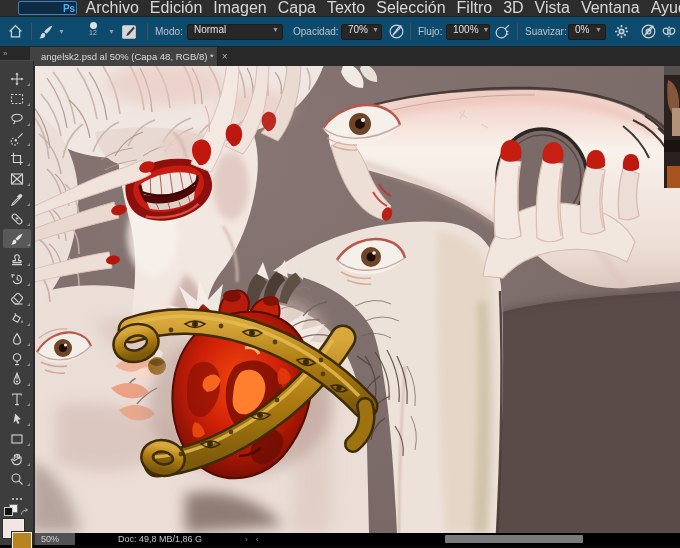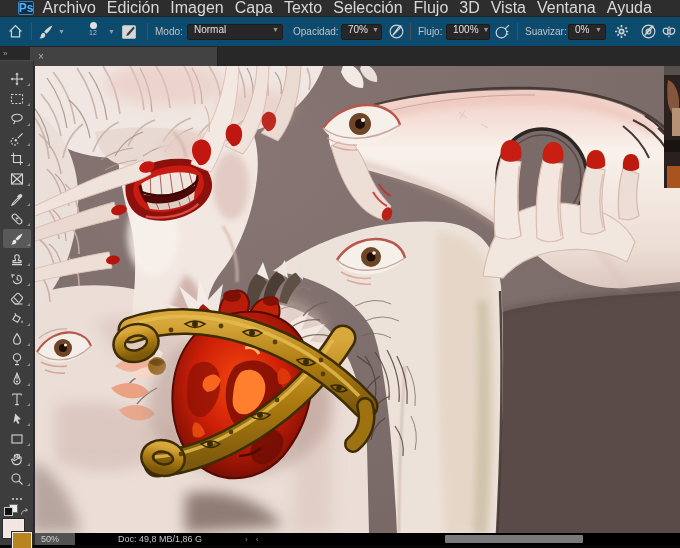--- a/index.html
+++ b/index.html
@@ -1,18 +1,18 @@
 <!DOCTYPE html>
 <html><head>
 <meta charset="utf-8">
 <style>
   html,body{margin:0;padding:0;}
   .window{position:relative;width:680px;height:548px;background:#2a2a2a;font-family:"Liberation Sans",sans-serif;overflow:hidden;}
   .menubar{position:absolute;left:0;top:0;width:680px;height:17px;background:#2d2d2d;display:flex;align-items:center;border-bottom:1px solid #232323;box-sizing:border-box;}
-  .ps-logo{width:14px;height:12px;margin-left:18px;background:#0d2b45;border:1px solid #3584c4;border-radius:2px;color:#53b2f9;font-size:12px;font-weight:bold;display:flex;align-items:center;justify-content:center;flex:none;}
+  .ps-logo{width:14px;height:12px;margin-left:18px;background:#0d2b45;border:1px solid #3584c4;border-radius:2px;color:#53b2f9;font-size:10px;font-weight:bold;display:flex;align-items:center;justify-content:center;flex:none;padding-left:43px;}
   .menu-items{display:flex;margin-left:3px;}
   .menu-item{color:#d9d9d9;font-size:16px;padding:0 5.5px;line-height:16px;}
   .optionsbar{position:absolute;left:0;top:17px;width:680px;height:30px;background:#0c4a6e;border-bottom:1px solid #252525;box-sizing:border-box;color:#c3c3c3;font-size:10px;}
   .ob{position:absolute;top:0;height:29px;display:flex;align-items:center;}
   .sep{position:absolute;top:6px;width:1px;height:17px;background:#4f4f4f;}
   .field{background:#272727;border:1px solid #1c1c1c;border-radius:2px;height:16px;display:flex;align-items:center;color:#e2e2e2;padding:0 3px 4px 6px;box-sizing:border-box;}
   .chev{color:#9a9a9a;font-size:7px;margin-left:4px;}
   .obicon{display:flex;align-items:center;justify-content:center;}
   .brushnum{position:absolute;left:84px;top:3px;width:18px;text-align:center;}
   .brushnum .dot{width:7px;height:7px;border-radius:50%;background:#e0e0e0;margin:2px auto 0;}
@@ -49,21 +49,21 @@
 
   <div class="menubar">
     <div class="ps-logo">Ps</div>
     <div class="menu-items" id="menu-items">
         <span class="menu-item">Archivo</span>
         <span class="menu-item">Edición</span>
         <span class="menu-item">Imagen</span>
         <span class="menu-item">Capa</span>
         <span class="menu-item">Texto</span>
         <span class="menu-item">Selección</span>
-        <span class="menu-item">Flujo</span>
+        <span class="menu-item">Filtro</span>
         <span class="menu-item">3D</span>
         <span class="menu-item">Vista</span>
         <span class="menu-item">Ventana</span>
         <span class="menu-item">Ayuda</span>
       </div>
   </div>
 
   <div class="optionsbar">
     <div class="ob obicon" style="left:8px">
       <svg width="15" height="15" viewBox="0 0 14 14" fill="none" stroke="#d2d2d2" stroke-width="1.2">
@@ -160,20 +160,21 @@
           <path d="M7 2v10" stroke-dasharray="1.5 1.2"></path>
           <path d="M6 4C3.5 3 1.5 4 2 6.5 2.4 8.6 4.5 9.4 6 8.8z"></path>
           <path d="M8 4c2.5-1 4.5 0 4 2.5C11.6 8.6 9.5 9.4 8 8.8z"></path>
         </svg>
     </div>
   </div>
 
   <div class="tabrow">
     <div class="dock-collapse">»</div>
     <div class="tab">
+      <span class="tab-title">angelsk2.psd al 50% (Capa 48, RGB/8) *</span>
       <span class="tab-close">×</span>
     </div>
   </div>
 
   <div class="toolbar" id="toolbar">
     <div class="mini-sw">
         <div class="w"></div>
         <div class="b"></div>
       </div>
     <div class="swap-arrow"><svg width="10" height="9" viewBox="0 0 10 9" fill="none" stroke="#b5b5b5" stroke-width="1">

